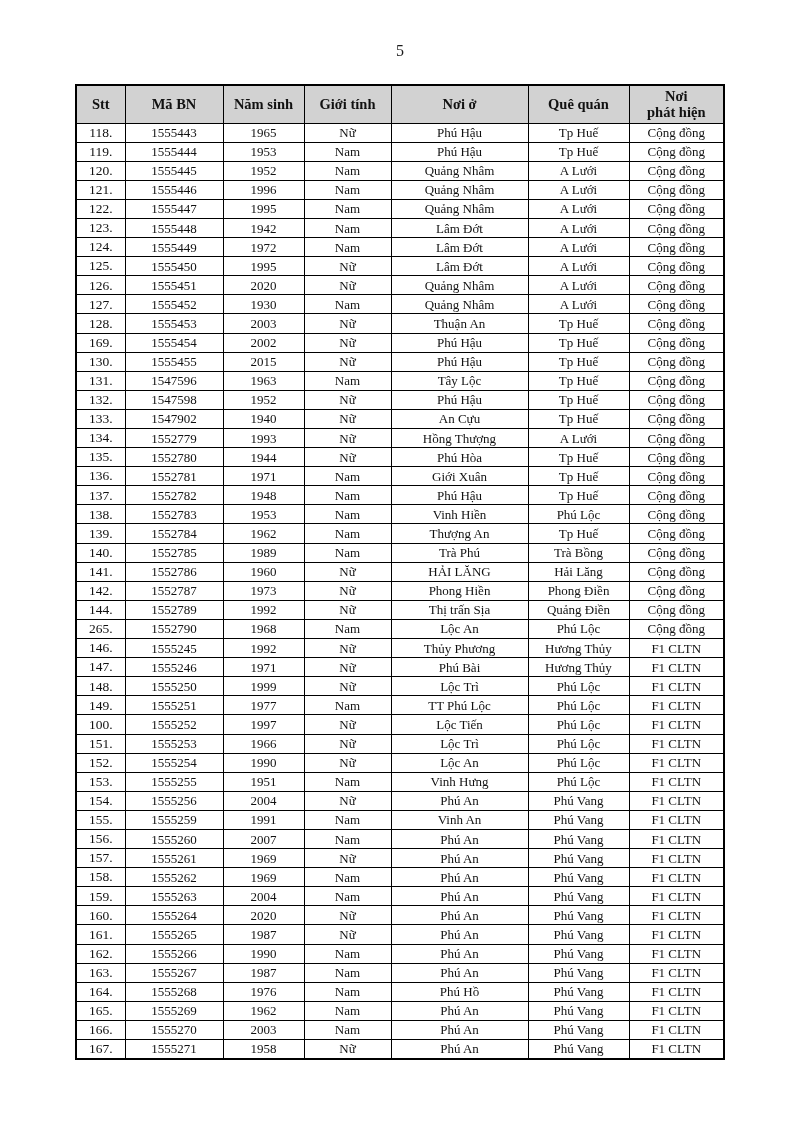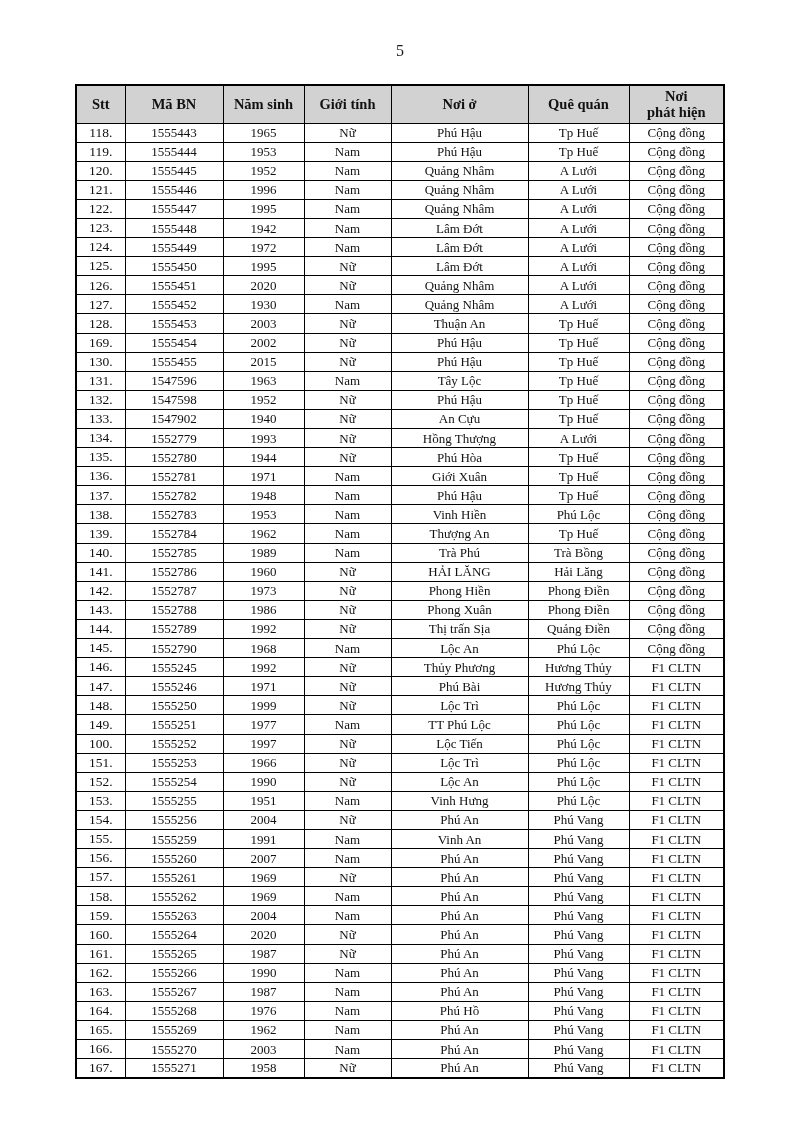--- a/index.html
+++ b/index.html
@@ -305,39 +305,30 @@
         <tr>
           <td class="stt-cell">142.</td>
           <td>1552787</td>
           <td>1973</td>
           <td>Nữ</td>
           <td>Phong Hiền</td>
           <td>Phong Điền</td>
           <td>Cộng đồng</td>
         </tr>
         <tr>
-          <td class="stt-cell">143.</td>
-          <td>1552788</td>
-          <td>1986</td>
-          <td>Nữ</td>
-          <td>Phong Xuân</td>
-          <td>Phong Điền</td>
-          <td>Cộng đồng</td>
-        </tr>
-        <tr>
           <td class="stt-cell">144.</td>
           <td>1552789</td>
           <td>1992</td>
           <td>Nữ</td>
           <td>Thị trấn Sịa</td>
           <td>Quảng Điền</td>
           <td>Cộng đồng</td>
         </tr>
         <tr>
-          <td class="stt-cell">145.</td>
+          <td class="stt-cell">265.</td>
           <td>1552790</td>
           <td>1968</td>
           <td>Nam</td>
           <td>Lộc An</td>
           <td>Phú Lộc</td>
           <td>Cộng đồng</td>
         </tr>
         <tr>
           <td class="stt-cell">146.</td>
           <td>1555245</td>

